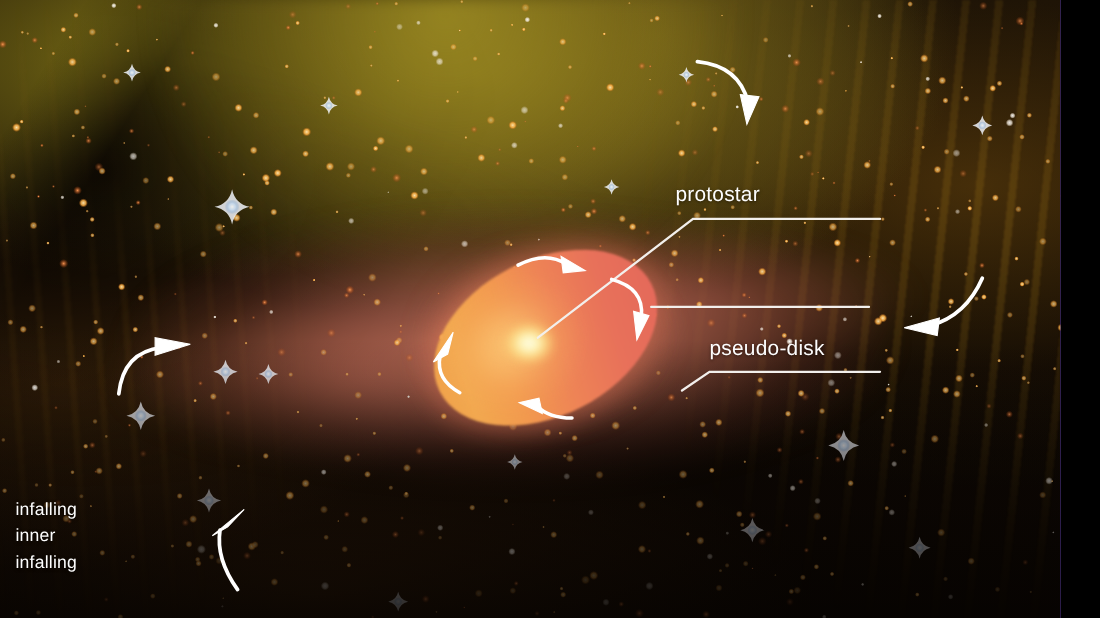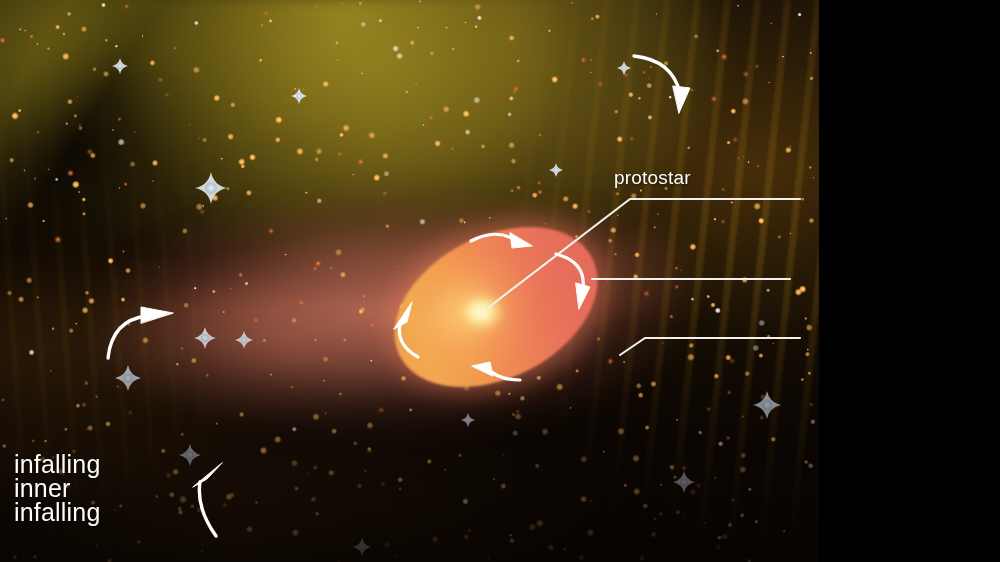--- a/index.html
+++ b/index.html
@@ -1,17 +1,17 @@
 <!DOCTYPE html>
 <html><head>
 <meta charset="utf-8">
 <style>
   html,body{margin:0;padding:0;background:#000;}
   #stage{
-    position:relative;width:819px;height:562px;overflow:hidden;
+    position:relative;width:964px;height:562px;overflow:hidden;
     background:#8b5cf6;
     font-family:"Liberation Sans", sans-serif;
   }
   .layer{position:absolute;inset:0;}
   
   #nebula-base{
     background:
       radial-gradient(ellipse 60% 45% at 18% 10%, rgba(128,116,22,.95) 0%, rgba(96,84,18,.55) 45%, rgba(0,0,0,0) 78%),
       radial-gradient(ellipse 55% 50% at 45% 12%, rgba(150,132,30,.92) 0%, rgba(104,88,22,.5) 48%, rgba(0,0,0,0) 80%),
       radial-gradient(ellipse 38% 55% at 62% 6%, rgba(132,112,26,.65) 0%, rgba(0,0,0,0) 75%),
@@ -87,21 +87,21 @@
   #protostar{
     position:absolute;left:62px;top:50px;width:62px;height:52px;
     background:radial-gradient(ellipse 50% 50% at 50% 50%, #fffce6 0%, #fdf3b8 26%, rgba(252,226,140,.72) 48%, rgba(250,196,110,.28) 70%, rgba(0,0,0,0) 88%);
     filter:blur(3px);
   }
   
   .label{
     position:absolute;color:#fdfdfd;font-size:19px;letter-spacing:.2px;
     text-shadow:0 1px 3px rgba(0,0,0,.55);white-space:nowrap;
   }
-  .label-left{font-size:25px;line-height:24px;white-space:normal;}
+  .label-left{font-size:16px;line-height:24px;white-space:normal;}
   svg.overlay{position:absolute;inset:0;width:1000px;height:562px;overflow:visible;}
 </style>
 </head>
 <body>
 
 <div id="stage">
 
   <div class="layer" id="nebula-base"></div>
   <div class="layer" id="filaments"></div>
   <div class="layer" id="filaments2"></div>
@@ -866,19 +866,20 @@
         <polygon points="394,329 407,322 412,302" stroke-width="1"></polygon>
       </g>
       <g>
         <path d="M520 380 Q499 380 488 369" fill="none"></path>
         <polygon points="493,376 490,362 472,366" stroke-width="1"></polygon>
       </g>
     </g>
   </svg>
 
   <div class="label" style="left:614px;top:167px;">protostar</div>
+  <div class="label" style="left:645px;top:307px;">pseudo-disk</div>
 
   <div class="label label-left" style="left:14px;top:452px;">
     <div>infalling</div>
     <div>inner</div>
     <div>infalling</div>
   </div>
 </div>
 
 </body></html>

